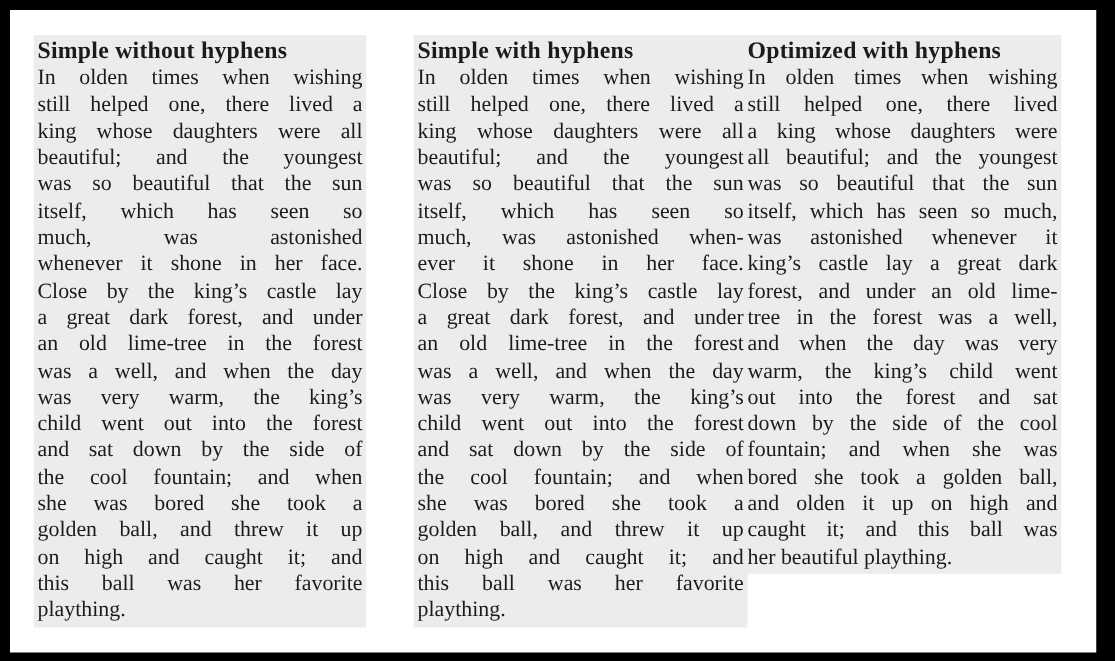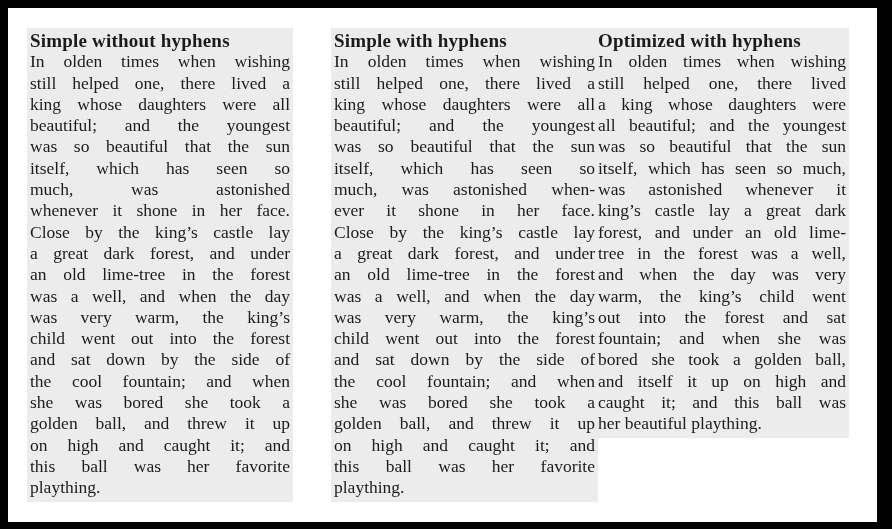--- a/index.html
+++ b/index.html
@@ -127,22 +127,23 @@
           <div class="line">all beautiful; and the youngest</div>
           <div class="line">was so beautiful that the sun</div>
           <div class="line">itself, which has seen so much,</div>
           <div class="line">was astonished whenever it</div>
           <div class="line">king’s castle lay a great dark</div>
           <div class="line">forest, and under an old lime-</div>
           <div class="line">tree in the forest was a well,</div>
           <div class="line">and when the day was very</div>
           <div class="line">warm, the king’s child went</div>
           <div class="line">out into the forest and sat</div>
+          <div class="line">down by the side of the cool</div>
           <div class="line">fountain; and when she was</div>
           <div class="line">bored she took a golden ball,</div>
-          <div class="line">and itself it up on high and</div>
+          <div class="line">and olden it up on high and</div>
           <div class="line">caught it; and this ball was</div>
           <div class="line last">her beautiful plaything.</div>
         </div>
     </section>
 
   </div>
 </div>
 
 </body></html>

